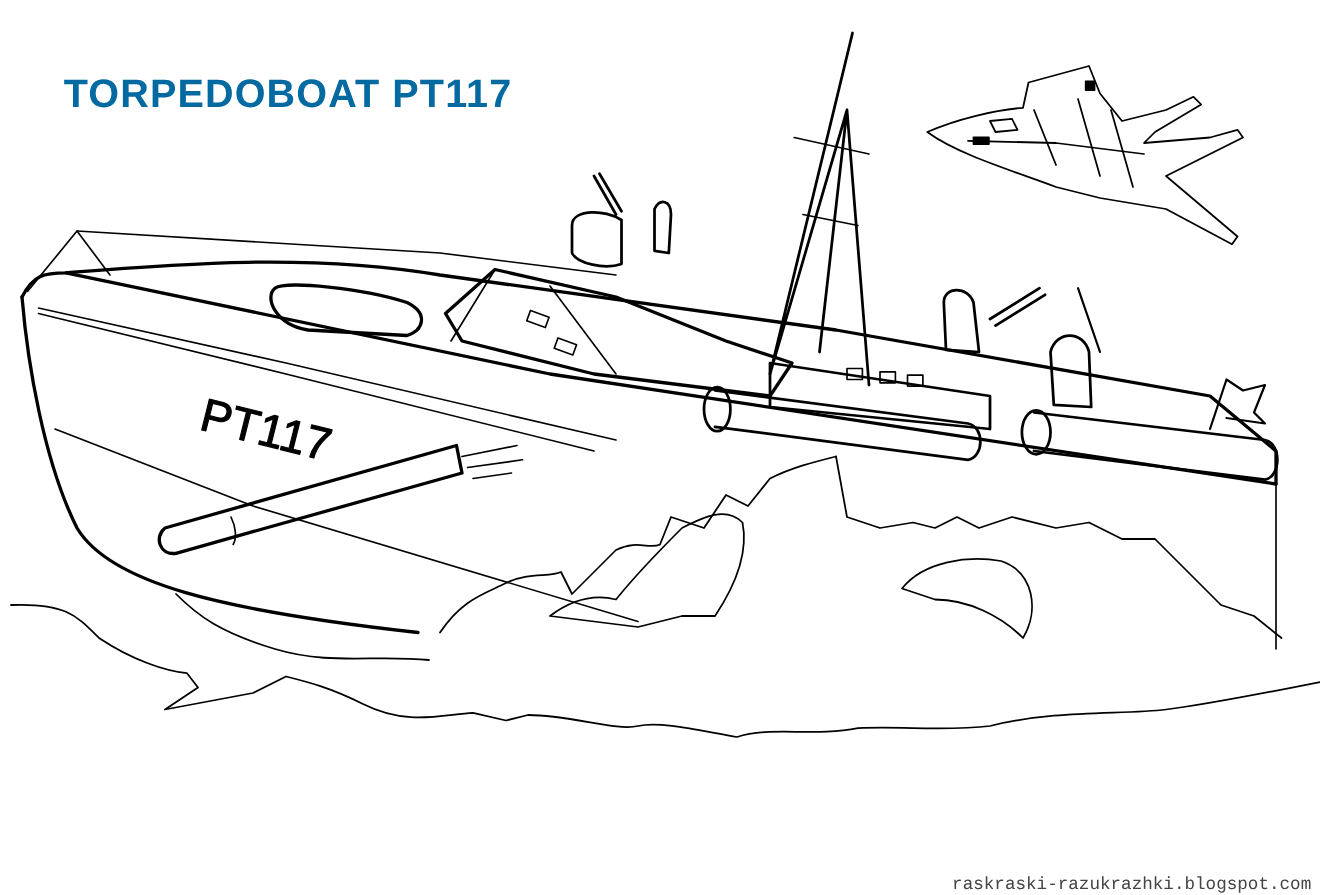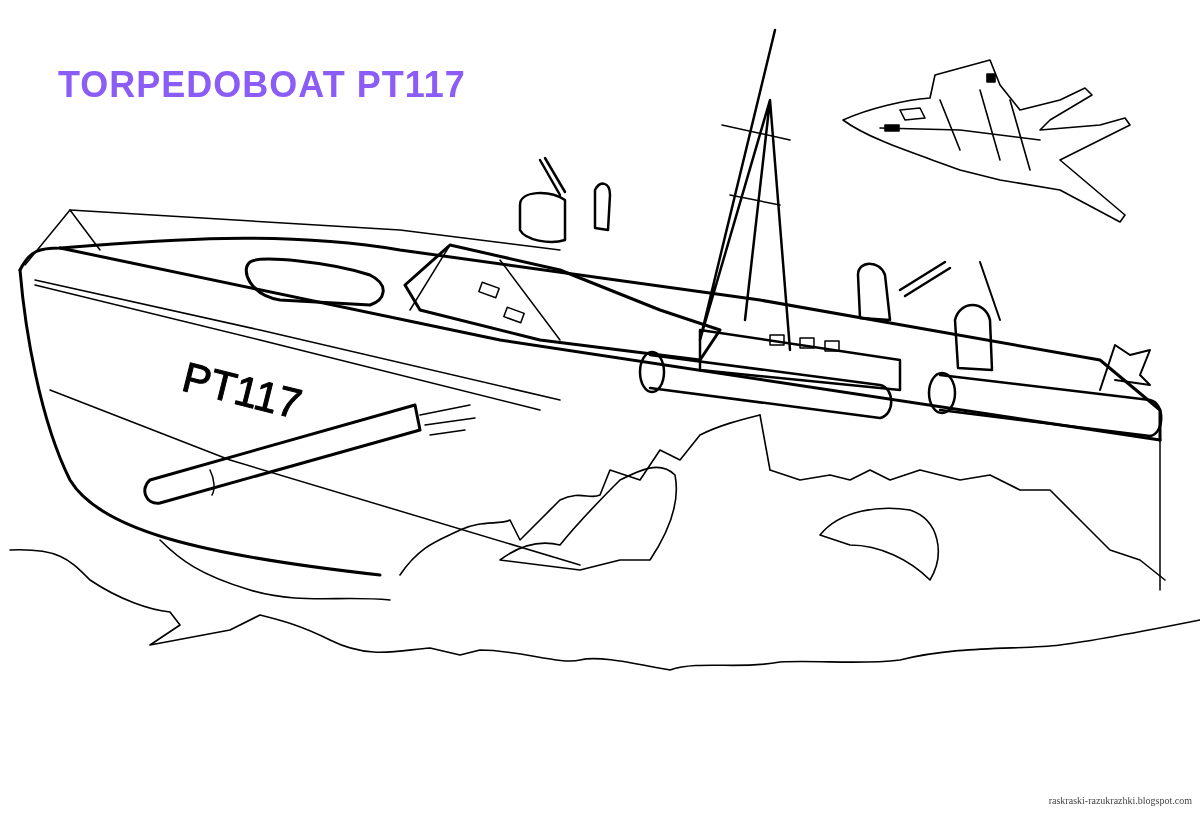--- a/index.html
+++ b/index.html
@@ -1,18 +1,18 @@
 <!DOCTYPE html>
 <html><head>
 <meta charset="utf-8">
 <style>
   html, body { margin:0; padding:0; background:#ffffff; }
   body { width:1200px; height:814px; position:relative; overflow:hidden; font-family:"Liberation Sans", sans-serif; }
-  .title { position:absolute; left:58px; top:64px; font-size:36px; font-weight:bold; color:#8b5cf6; letter-spacing:1px; font-family:"Liberation Sans", sans-serif; }
-  .credit { position:absolute; right:8px; top:795px; font-size:10px; color:#444; font-family:Liberation Serif, serif; }
+  .title { position:absolute; left:58px; top:64px; font-size:36px; font-weight:bold; color:#0369a1; letter-spacing:1px; font-family:"Liberation Sans", sans-serif; }
+  .credit { position:absolute; right:8px; top:795px; font-size:16px; color:#444; font-family:Liberation Mono, monospace; }
   svg.art { position:absolute; left:0; top:0; }
   .hull-label { font-family:"Liberation Sans", sans-serif; font-size:42px; fill:#000; }
 </style>
 </head>
 <body>
 
 <div class="title">TORPEDOBOAT PT117</div>
 
 <svg class="art" width="1200" height="814" viewBox="0 0 1200 814" fill="none" stroke="#000" stroke-linejoin="round" stroke-linecap="round">
 

